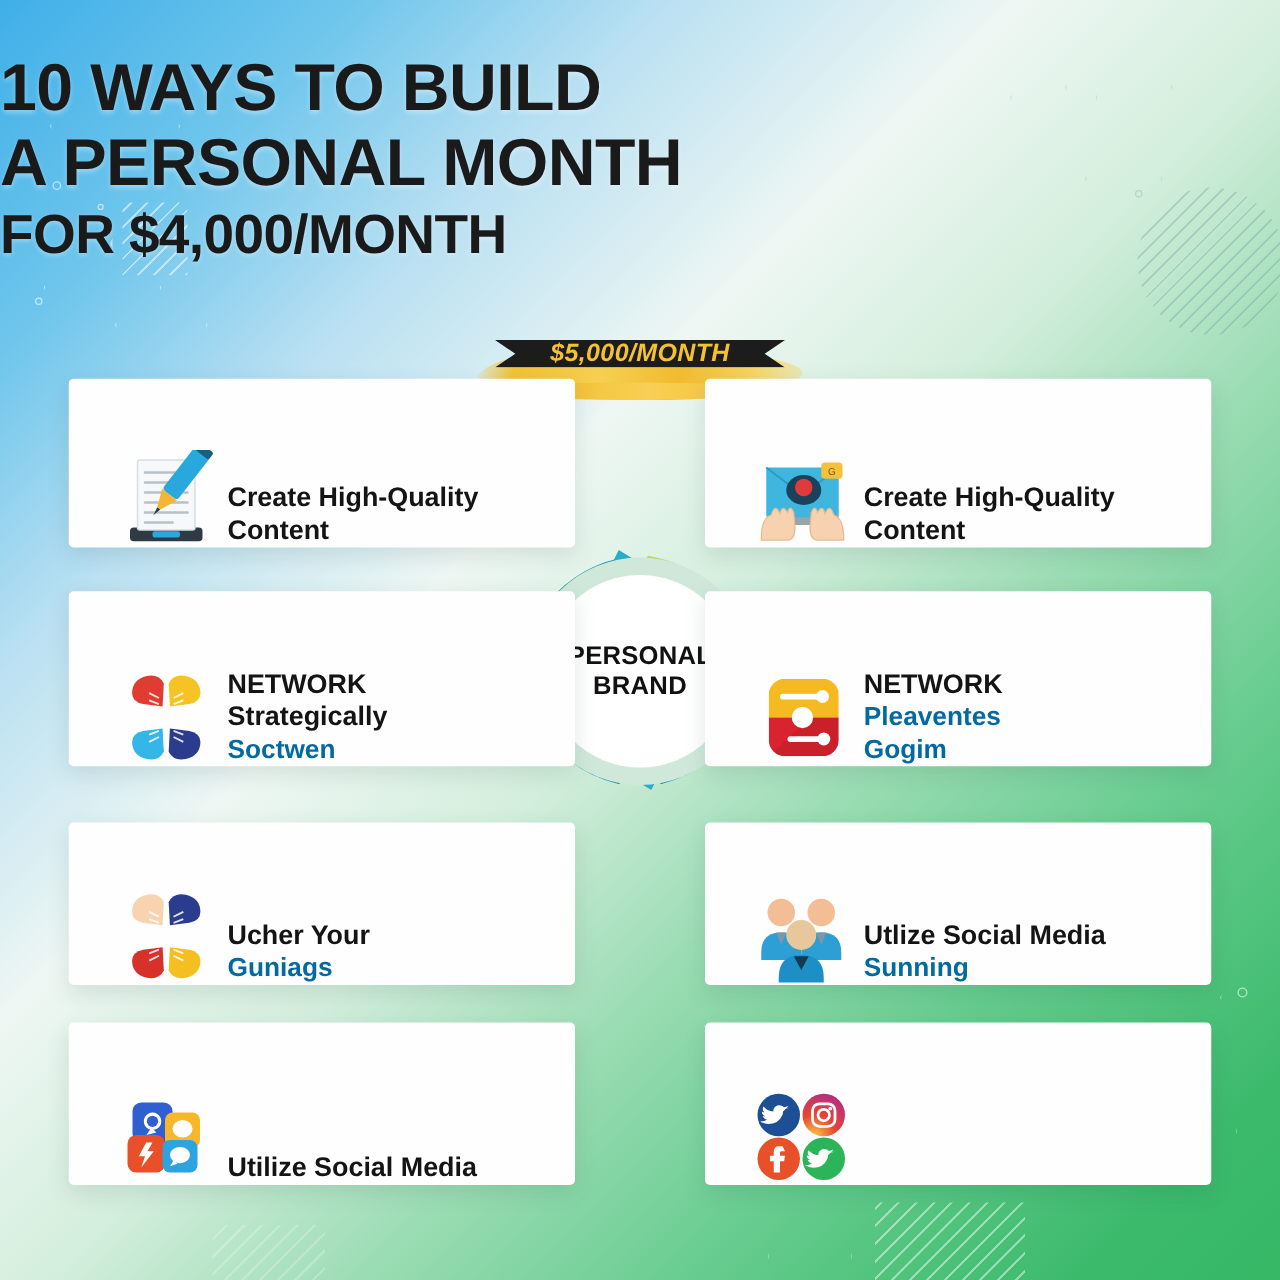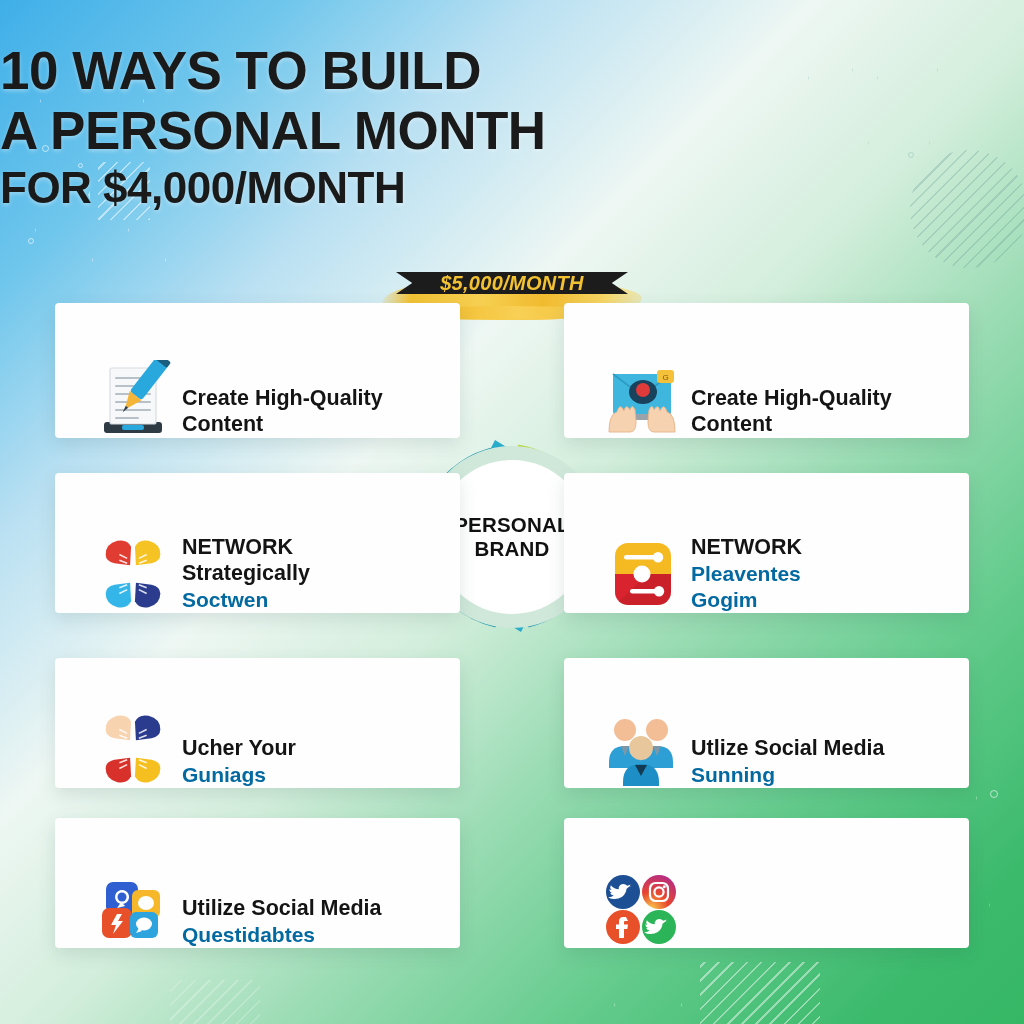--- a/index.html
+++ b/index.html
@@ -393,21 +393,20 @@
           <circle cx="32" cy="27" r="4.5" fill="#2F5FD1"></circle>
           <ellipse cx="56" cy="33" rx="8" ry="7"></ellipse>
           <path d="M27 44 l-6 11 l5 0 l-3 9 l10 -13 l-5 0 l4 -7 z"></path>
           <ellipse cx="54" cy="54" rx="8" ry="6.5"></ellipse>
           <path d="M49 58 l-3 5 l6 -2 z"></path>
         </g>
       </svg>
     </div>
     <div class="card-text">
       <div class="ct-bold">Utilize Social Media</div>
-      <div class="ct-reg">Questidabtes</div>
     </div>
   </div>
 
   <div class="card right row4">
     <div class="card-icon">
       <svg width="86" height="78" viewBox="0 0 86 78">
         <defs>
           <radialGradient id="igrad" cx="28%" cy="100%" r="110%">
             <stop offset="0%" stop-color="#F9C94B"></stop>
             <stop offset="45%" stop-color="#E8472F"></stop>

